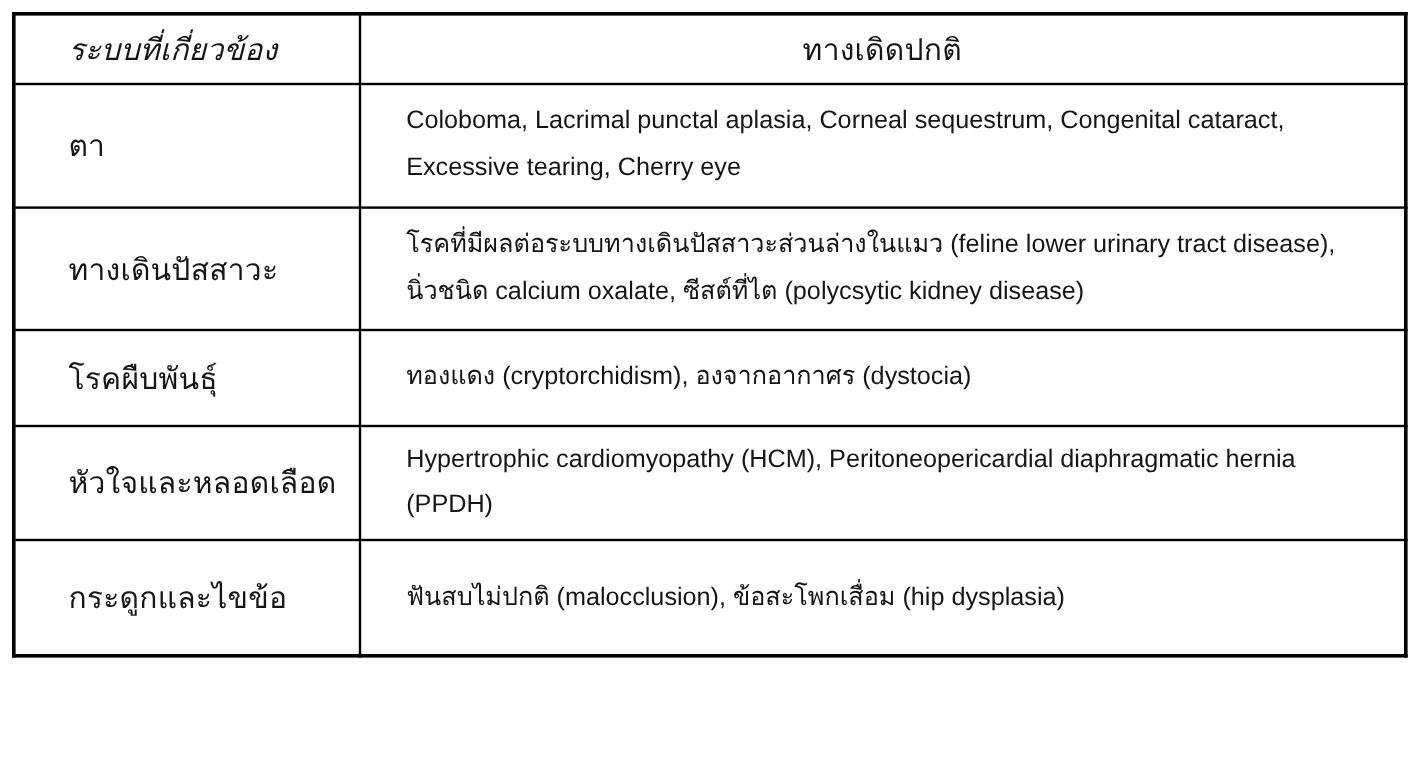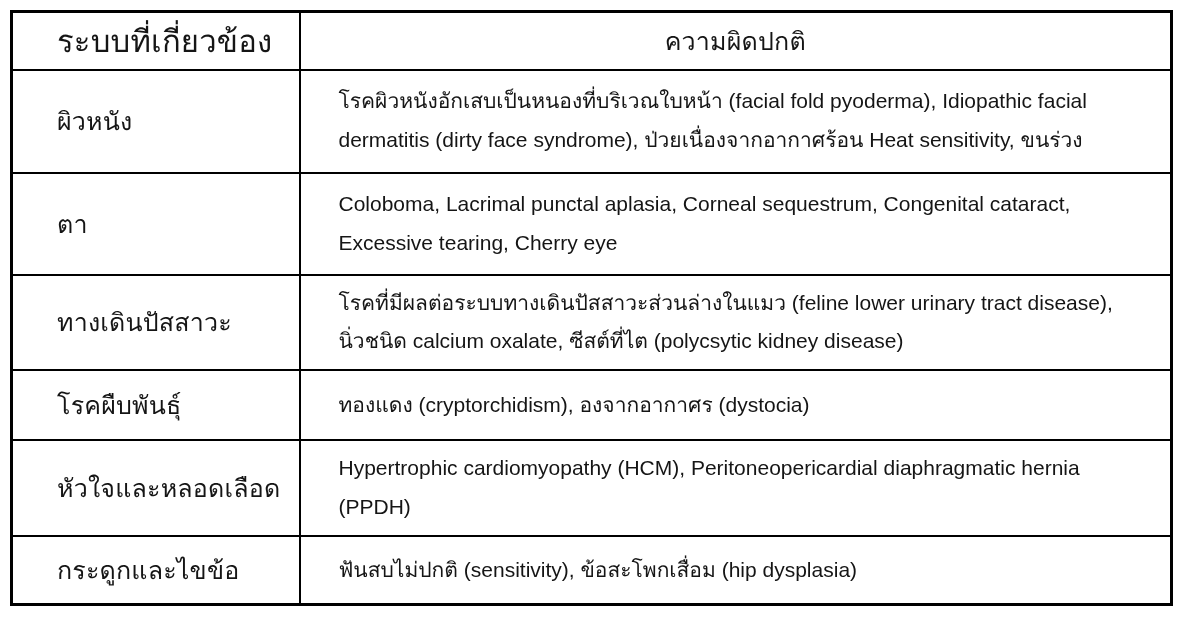--- a/index.html
+++ b/index.html
@@ -29,23 +29,24 @@
   th, td {
     border: 2px solid #000000;
     vertical-align: middle;
     font-weight: 400;
     background: #ffffff;
   }
   col.col-system { width: 288px; }
   thead tr { height: 58px; }
   th.hdr-system {
     text-align: left;
-    font-size: 31px;
+    font-size: 25px;
     padding: 0 10px 0 44px;
     letter-spacing: 0.2px;
+    font-style: italic;
   }
   th.hdr-abn {
     text-align: center;
     font-size: 25px;
     padding: 0 10px;
     letter-spacing: 0.2px;
   }
   td.cell-system {
     text-align: left;
     font-size: 25px;
@@ -71,28 +72,24 @@
 
 <div class="page">
   <table class="abn-table">
     <colgroup>
       <col class="col-system">
       <col class="col-abn">
     </colgroup>
     <thead>
       <tr>
         <th class="hdr-system">ระบบที่เกี่ยวข้อง</th>
-        <th class="hdr-abn">ความผิดปกติ</th>
+        <th class="hdr-abn">ทางเดิดปกติ</th>
       </tr>
     </thead>
     <tbody>
-  <tr>
-    <td class="cell-system">ผิวหนัง</td>
-    <td class="cell-abn">โรคผิวหนังอักเสบเป็นหนองที่บริเวณใบหน้า (facial fold pyoderma), Idiopathic facial dermatitis (dirty face syndrome), ป่วยเนื่องจากอากาศร้อน Heat sensitivity, ขนร่วง</td>
-  </tr>
 
   <tr>
     <td class="cell-system">ตา</td>
     <td class="cell-abn">Coloboma, Lacrimal punctal aplasia, Corneal sequestrum, Congenital cataract, Excessive tearing, Cherry eye</td>
   </tr>
 
   <tr>
     <td class="cell-system">ทางเดินปัสสาวะ</td>
     <td class="cell-abn">โรคที่มีผลต่อระบบทางเดินปัสสาวะส่วนล่างในแมว (feline lower urinary tract disease), นิ่วชนิด calcium oxalate, ซีสต์ที่ไต (polycsytic kidney disease)</td>
   </tr>
@@ -102,17 +99,17 @@
     <td class="cell-abn">ทองแดง (cryptorchidism), องจากอากาศร (dystocia)</td>
   </tr>
 
   <tr>
     <td class="cell-system">หัวใจและหลอดเลือด</td>
     <td class="cell-abn">Hypertrophic cardiomyopathy (HCM), Peritoneopericardial diaphragmatic hernia (PPDH)</td>
   </tr>
 
   <tr>
     <td class="cell-system">กระดูกและไขข้อ</td>
-    <td class="cell-abn">ฟันสบไม่ปกติ (sensitivity), ข้อสะโพกเสื่อม (hip dysplasia)</td>
+    <td class="cell-abn">ฟันสบไม่ปกติ (malocclusion), ข้อสะโพกเสื่อม (hip dysplasia)</td>
   </tr>
 </tbody>
   </table>
 </div>
 
 </body></html>

